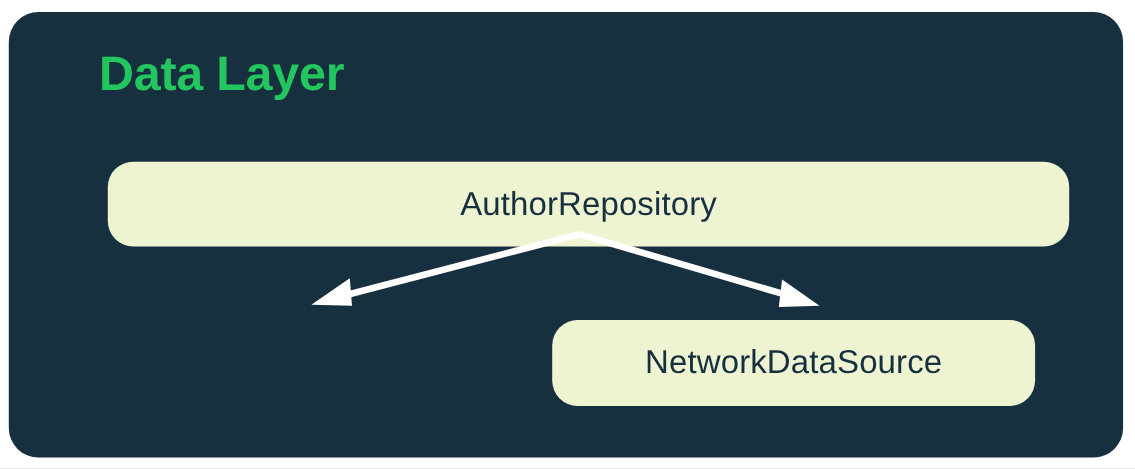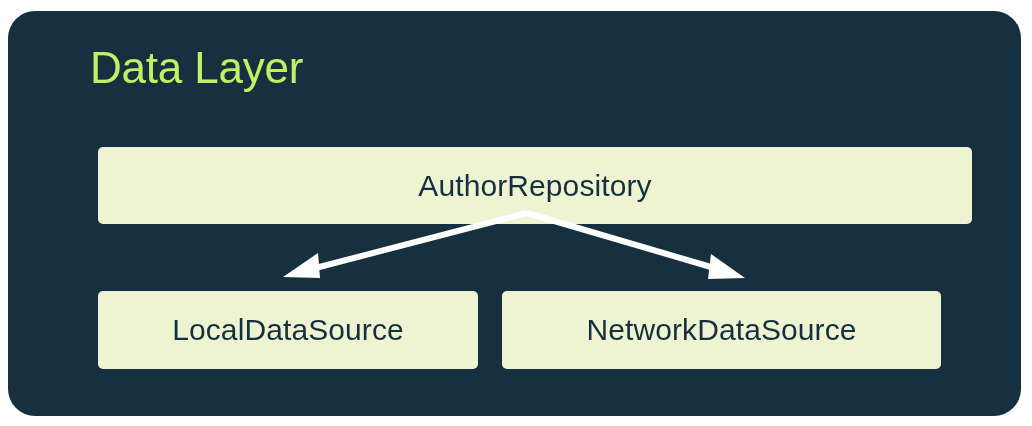--- a/index.html
+++ b/index.html
@@ -25,31 +25,31 @@
     background: #16303f;
     border-radius: 27px;
     box-sizing: border-box;
   }
   
   #layer-title {
     position: absolute;
     left: 82px;
     top: 35px;
     font-size: 44px;
-    font-weight: 400;
-    color: #bef264;
+    font-weight: 700;
+    color: #22c55e;
     letter-spacing: -0.2px;
     line-height: 1;
     white-space: nowrap;
   }
   
   .comp-box {
     position: absolute;
     background: #eef3d2;
-    border-radius: 5px;
+    border-radius: 23px;
     display: flex;
     align-items: center;
     justify-content: center;
     box-sizing: border-box;
     text-align: center;
   }
   .comp-label {
     font-size: 30px;
     font-weight: 400;
     color: #16303f;
@@ -91,23 +91,20 @@
 <div id="stage">
 
   <div id="layer-panel">
 
     <div id="layer-title">Data Layer</div>
 
     <div class="comp-box" id="box-author-repository">
       <span class="comp-label">AuthorRepository</span>
     </div>
 
-    <div class="comp-box" id="box-local-data-source">
-      <span class="comp-label">LocalDataSource</span>
-    </div>
 
     <div class="comp-box" id="box-network-data-source">
       <span class="comp-label">NetworkDataSource</span>
     </div>
 
   </div>
 
   <svg id="arrow-layer" viewBox="0 0 1032 426">
 
     <g>

